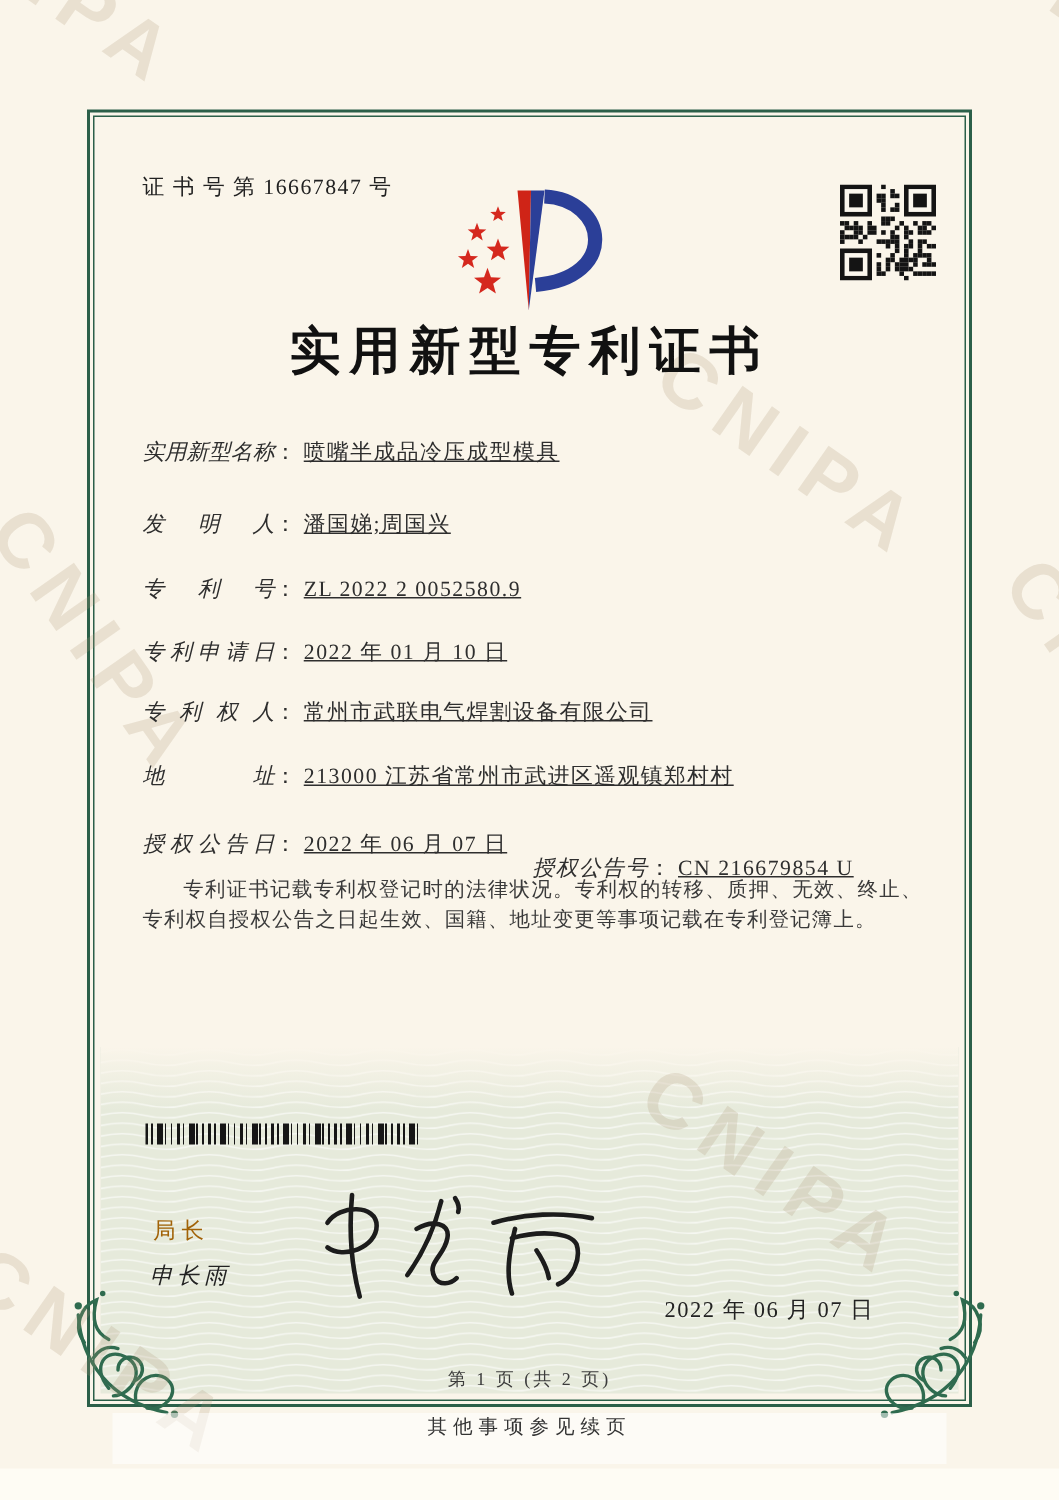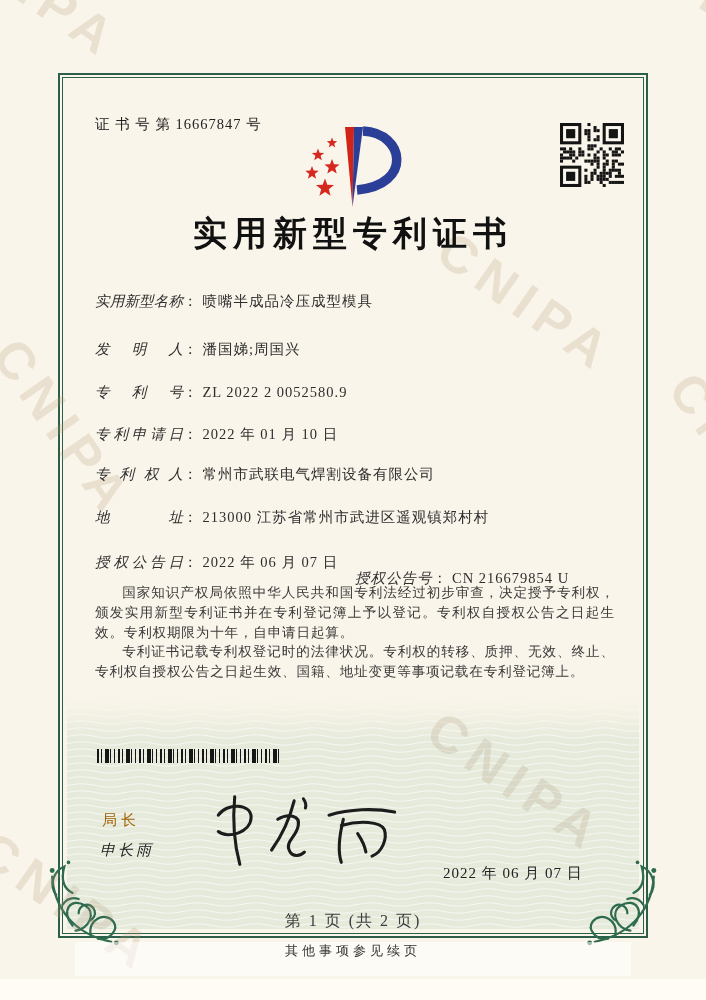--- a/index.html
+++ b/index.html
@@ -28,38 +28,38 @@
   .content{position:absolute;inset:0;z-index:3;border-radius:13px;}
   .cert-no{position:absolute;left:95px;top:115px;font-size:14.5px;color:#222;letter-spacing:1px;}
   .logo{position:absolute;left:270px;top:110px;width:160px;height:110px;}
   .qr{position:absolute;left:560px;top:123px;width:64px;height:64px;}
   .title{position:absolute;left:0;top:211px;width:706px;text-align:center;font-size:34px;
     font-weight:700;letter-spacing:6px;color:#111;}
 
   .frow{position:absolute;left:95px;width:530px;font-size:14.5px;color:#2e2e2e;white-space:nowrap;}
   .flabel{display:inline-block;width:88px;text-align:justify;text-align-last:justify;vertical-align:bottom;font-style:italic;}
   .fcolon{display:inline-block;}
-  .fvalue{display:inline-block;padding-left:5px;letter-spacing:1px;}
+  .fvalue{display:inline-block;padding-left:5px;letter-spacing:1px;text-decoration:underline;}
   .pair2{position:absolute;left:260px;top:0;}
   .pair2 .flabel{width:auto;letter-spacing:1px;margin-top:16px;}
 
   .body-text{position:absolute;left:95px;top:583px;width:520px;font-size:13.6px;line-height:19.8px;
     letter-spacing:0.8px;color:#3a3a3a;text-align:justify;}
   .body-text p{margin:0;text-indent:2em;}
 
   .barcode{position:absolute;left:97px;top:749px;width:185px;height:14px;
     background:repeating-linear-gradient(90deg,#161616 0 2px,transparent 2px 4px,#161616 4px 5px,
       transparent 5px 8px,#161616 8px 12px,transparent 12px 13px,#161616 13px 14px,
       transparent 14px 17px,#161616 17px 18px,transparent 18px 21px);}
 
   .signer-title{position:absolute;left:102px;top:811px;font-size:15px;letter-spacing:4px;color:#a16207;text-align:right;}
   .signer-name{position:absolute;left:100px;top:841px;font-size:15px;letter-spacing:3px;color:#222;font-style:italic;}
   .signature{position:absolute;left:206px;top:789px;width:205px;height:80px;}
   .issue-date{position:absolute;left:443px;top:864px;font-size:15px;letter-spacing:1px;color:#222;}
-  .page-footer{position:absolute;left:0;top:911px;width:706px;text-align:center;font-size:16px;
+  .page-footer{position:absolute;left:0;top:911px;width:706px;text-align:center;font-size:12px;
     letter-spacing:2px;color:#3c3c3c;}
   .note-strip{position:absolute;left:75px;top:942px;width:556px;height:34px;background:rgba(255,255,255,0.55);}
   .continuation{position:absolute;left:0;top:942px;width:706px;text-align:center;font-size:13px;
     letter-spacing:4px;color:#333;}
   .bottom-strip{position:absolute;left:0;top:979px;width:706px;height:21px;background:#fefcf4;}
 </style>
 </head>
 <body>
 
 <div class="page">
@@ -286,21 +286,20 @@
       <span class="flabel">地址</span><span class="fcolon">：</span><span class="fvalue">213000 江苏省常州市武进区遥观镇郑村村</span>
     </div>
     <div class="frow" style="top:553px">
       <span class="flabel">授权公告日</span><span class="fcolon">：</span><span class="fvalue">2022 年 06 月 07 日</span>
       <span class="pair2">
         <span class="flabel">授权公告号</span><span class="fcolon">：</span><span class="fvalue">CN 216679854 U</span>
       </span>
     </div>
 
     <div class="body-text">
-      <p>国家知识产权局依照中华人民共和国专利法经过初步审查，决定授予专利权，颁发实用新型专利证书并在专利登记簿上予以登记。专利权自授权公告之日起生效。专利权期限为十年，自申请日起算。</p>
       <p>专利证书记载专利权登记时的法律状况。专利权的转移、质押、无效、终止、专利权自授权公告之日起生效、国籍、地址变更等事项记载在专利登记簿上。</p>
     </div>
 
     <div class="barcode"></div>
 
     <div class="signer-title">局长</div>
     <div class="signer-name">申长雨</div>
     <svg class="signature" viewBox="0 0 200 75" xmlns="http://www.w3.org/2000/svg">
       <g fill="none" stroke="#1c1c1c" stroke-width="3" stroke-linecap="round">
         <path d="M28 6 C26 28 27 50 33 72"></path>

